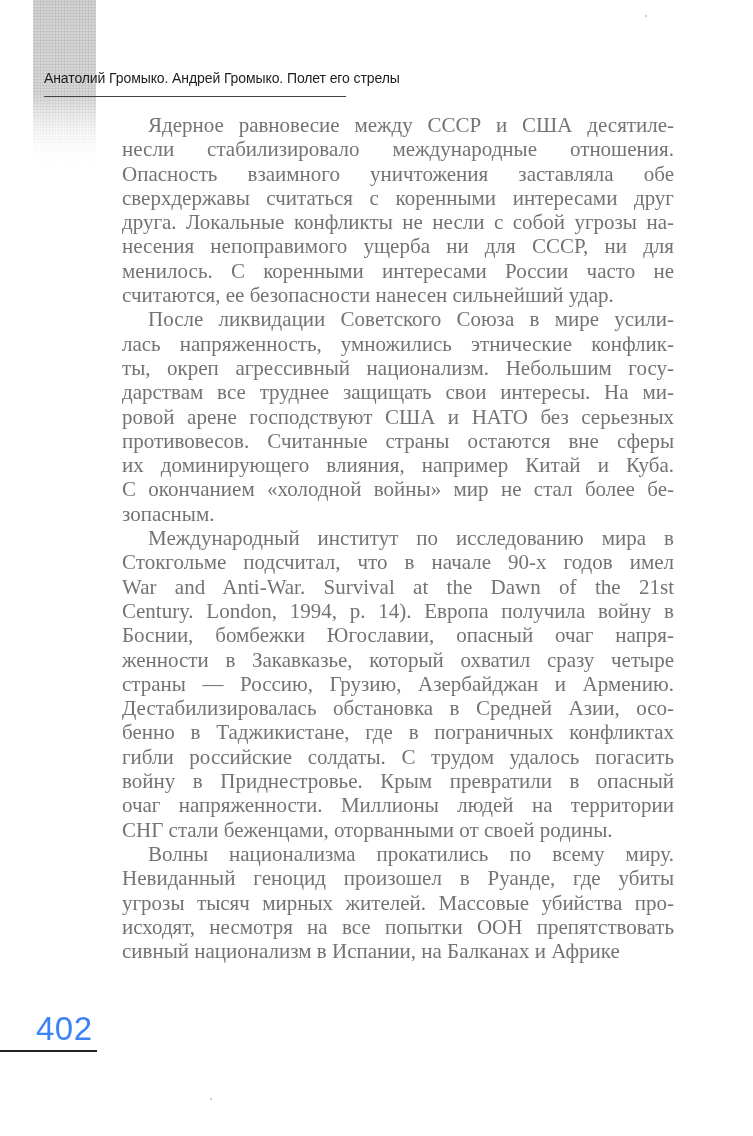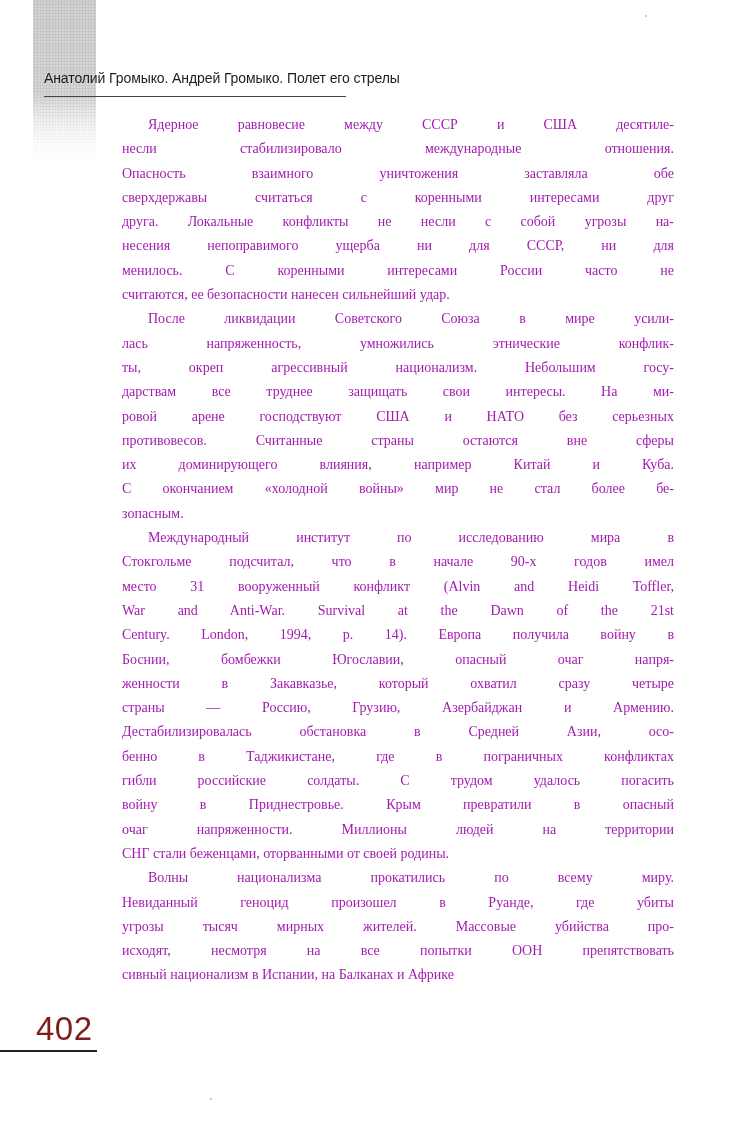--- a/index.html
+++ b/index.html
@@ -19,32 +19,32 @@
     position: absolute; left: 44px; top: 70px;
     font-family: "Liberation Sans", sans-serif; font-size: 14px; color: #1d1d1d;
     letter-spacing: -0.1px; white-space: nowrap;
   }
   .running-head .author { font-weight: normal; }
   .head-rule {
     position: absolute; left: 44px; top: 96px; width: 302px; height: 1px; background: #444;
   }
   .body-text {
     position: absolute; left: 122px; top: 113px; width: 552px;
-    font-family: "Liberation Serif", serif; font-size: 14px; line-height: 24.3px;
-    color: #a21caf;
+    font-family: "Liberation Serif", serif; font-size: 21px; line-height: 24.3px;
+    color: #737373;
   }
   .line {
     display: block; white-space: nowrap; text-align: justify; text-align-last: justify;
     height: 24.3px;
   }
   .line.last { text-align-last: left; }
   .line.indent { padding-left: 26px; }
   .page-number {
     position: absolute; left: 36px; top: 1010px;
-    font-family: "Liberation Sans", sans-serif; font-size: 33px; color: #7f1d1d;
+    font-family: "Liberation Sans", sans-serif; font-size: 33px; color: #3b82f6;
     letter-spacing: 0.5px;
   }
   .page-rule {
     position: absolute; left: 0; top: 1050px; width: 97px; height: 2px; background: #222;
   }
   .speck { position: absolute; width: 2px; height: 2px; background: #bbb; border-radius: 1px; }
 </style>
 </head>
 <body>
 
@@ -74,21 +74,20 @@
       <span class="line">дарствам все труднее защищать свои интересы. На ми-</span>
       <span class="line">ровой арене господствуют США и НАТО без серьезных</span>
       <span class="line">противовесов. Считанные страны остаются вне сферы</span>
       <span class="line">их доминирующего влияния, например Китай и Куба.</span>
       <span class="line">С окончанием «холодной войны» мир не стал более бе-</span>
       <span class="line last">зопасным.</span>
     </div>
     <div>
       <span class="line indent">Международный институт по исследованию мира в</span>
       <span class="line">Стокгольме подсчитал, что в начале 90-х годов имел</span>
-      <span class="line">место 31 вооруженный конфликт (Alvin and Heidi Toffler,</span>
       <span class="line">War and Anti-War. Survival at the Dawn of the 21st</span>
       <span class="line">Century. London, 1994, p. 14). Европа получила войну в</span>
       <span class="line">Боснии, бомбежки Югославии, опасный очаг напря-</span>
       <span class="line">женности в Закавказье, который охватил сразу четыре</span>
       <span class="line">страны — Россию, Грузию, Азербайджан и Армению.</span>
       <span class="line">Дестабилизировалась обстановка в Средней Азии, осо-</span>
       <span class="line">бенно в Таджикистане, где в пограничных конфликтах</span>
       <span class="line">гибли российские солдаты. С трудом удалось погасить</span>
       <span class="line">войну в Приднестровье. Крым превратили в опасный</span>
       <span class="line">очаг напряженности. Миллионы людей на территории</span>

